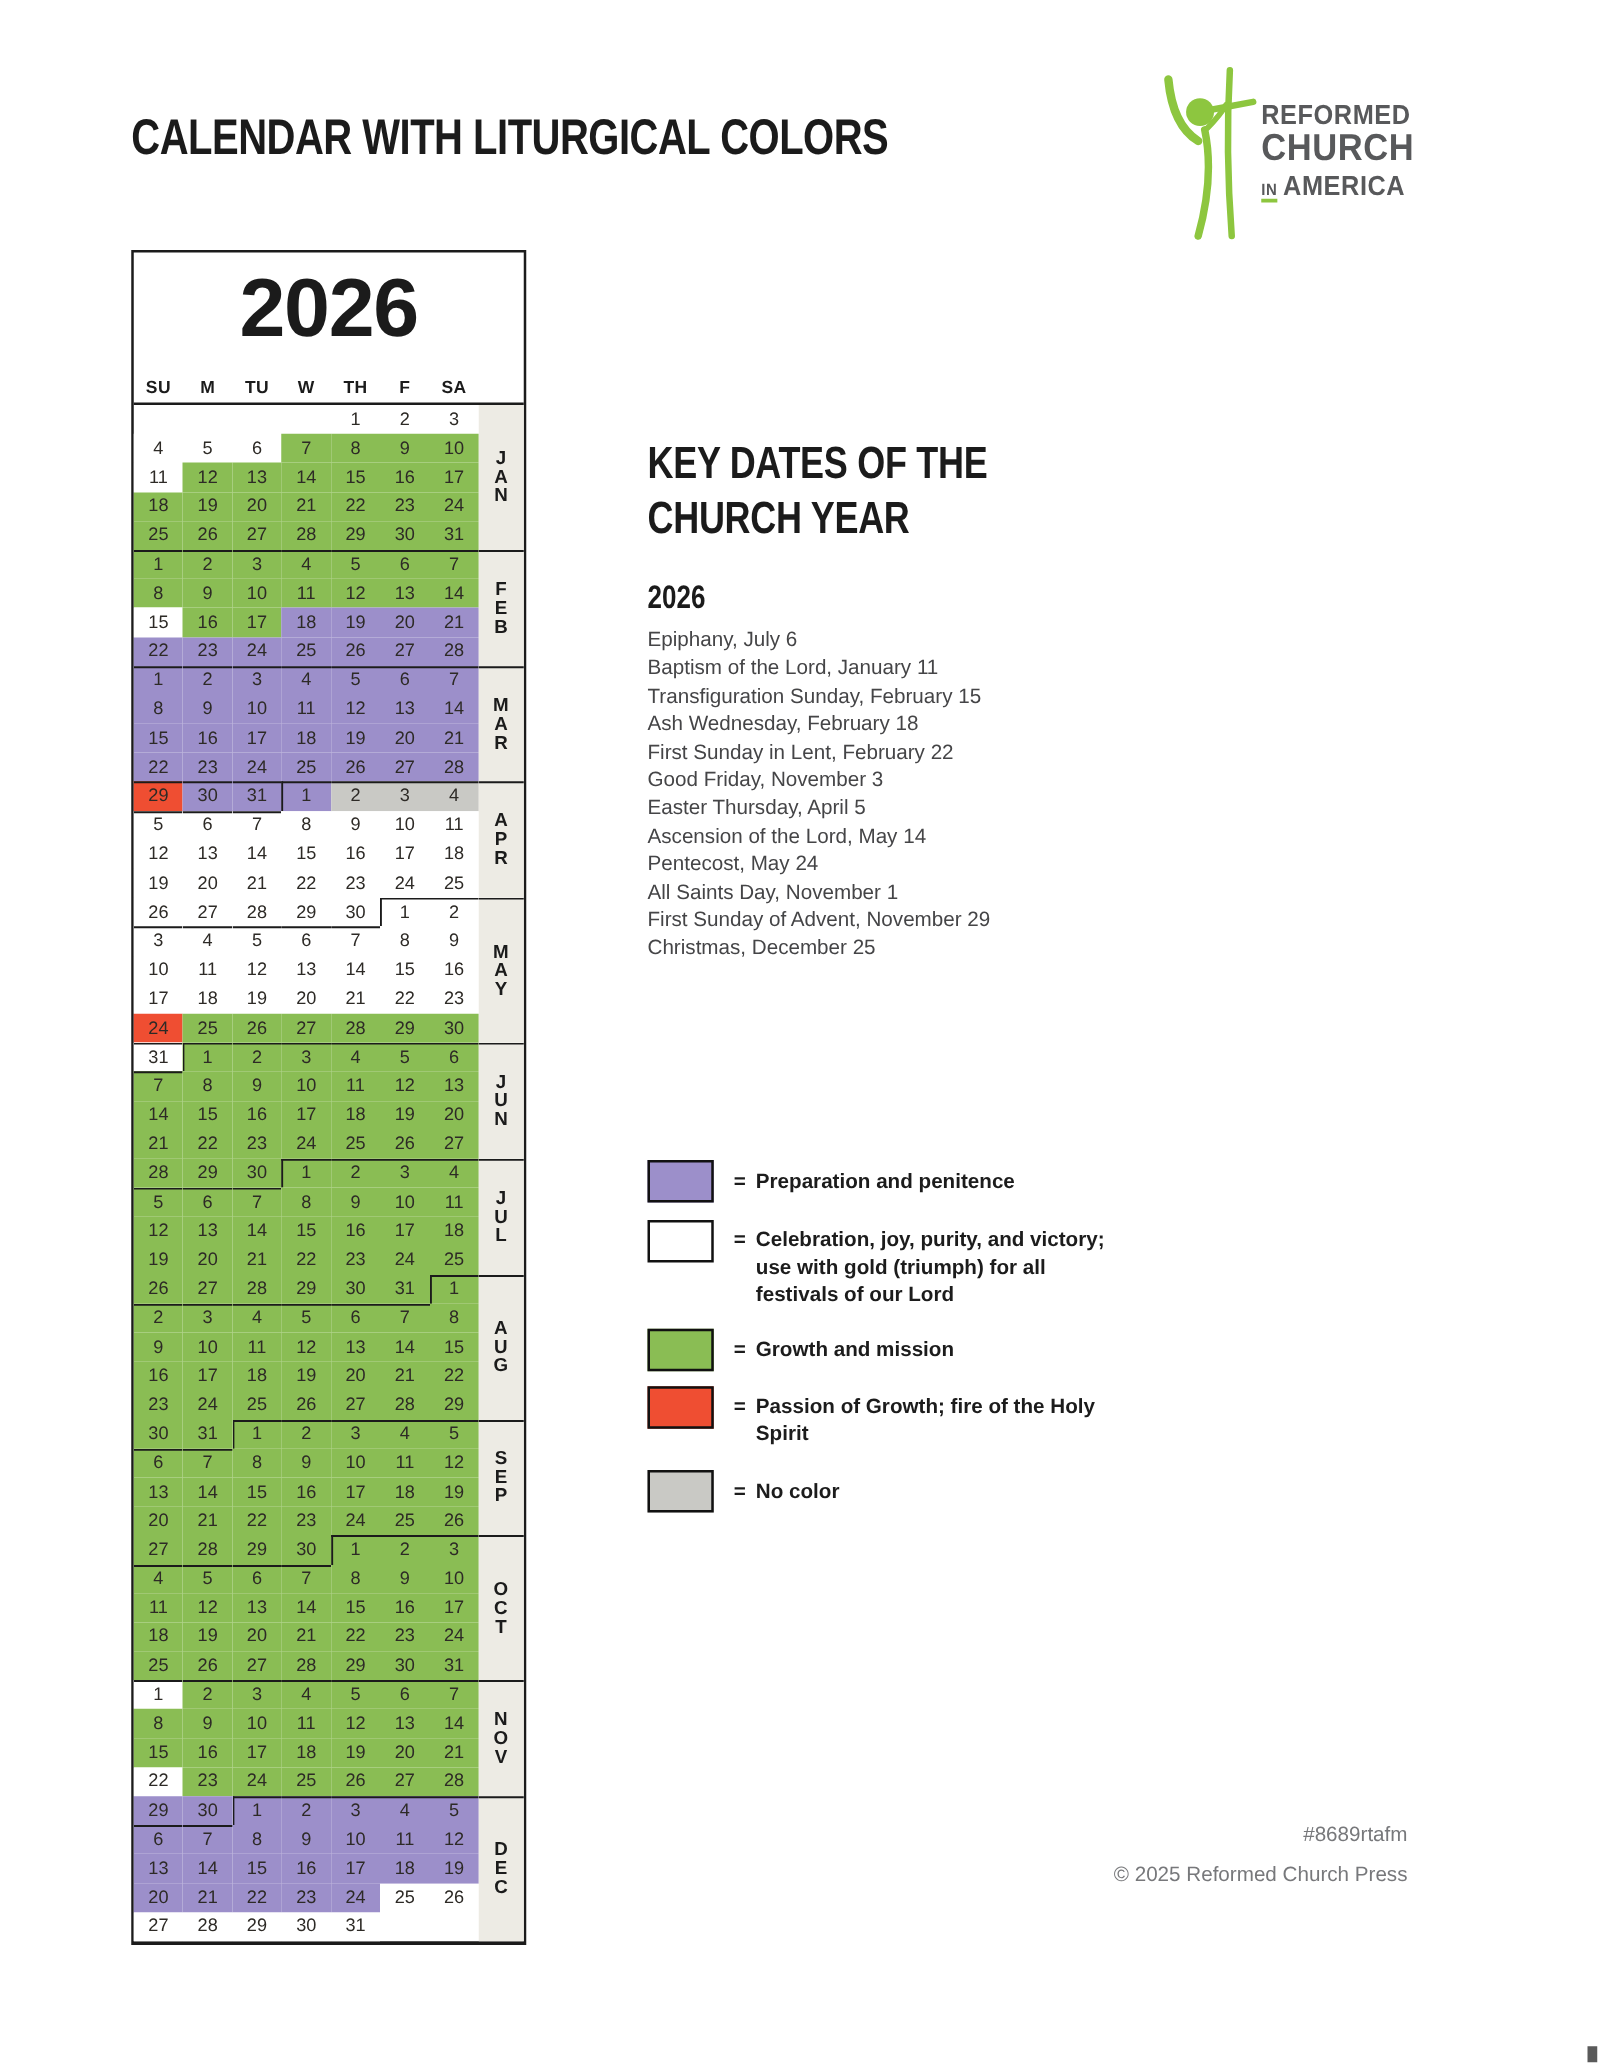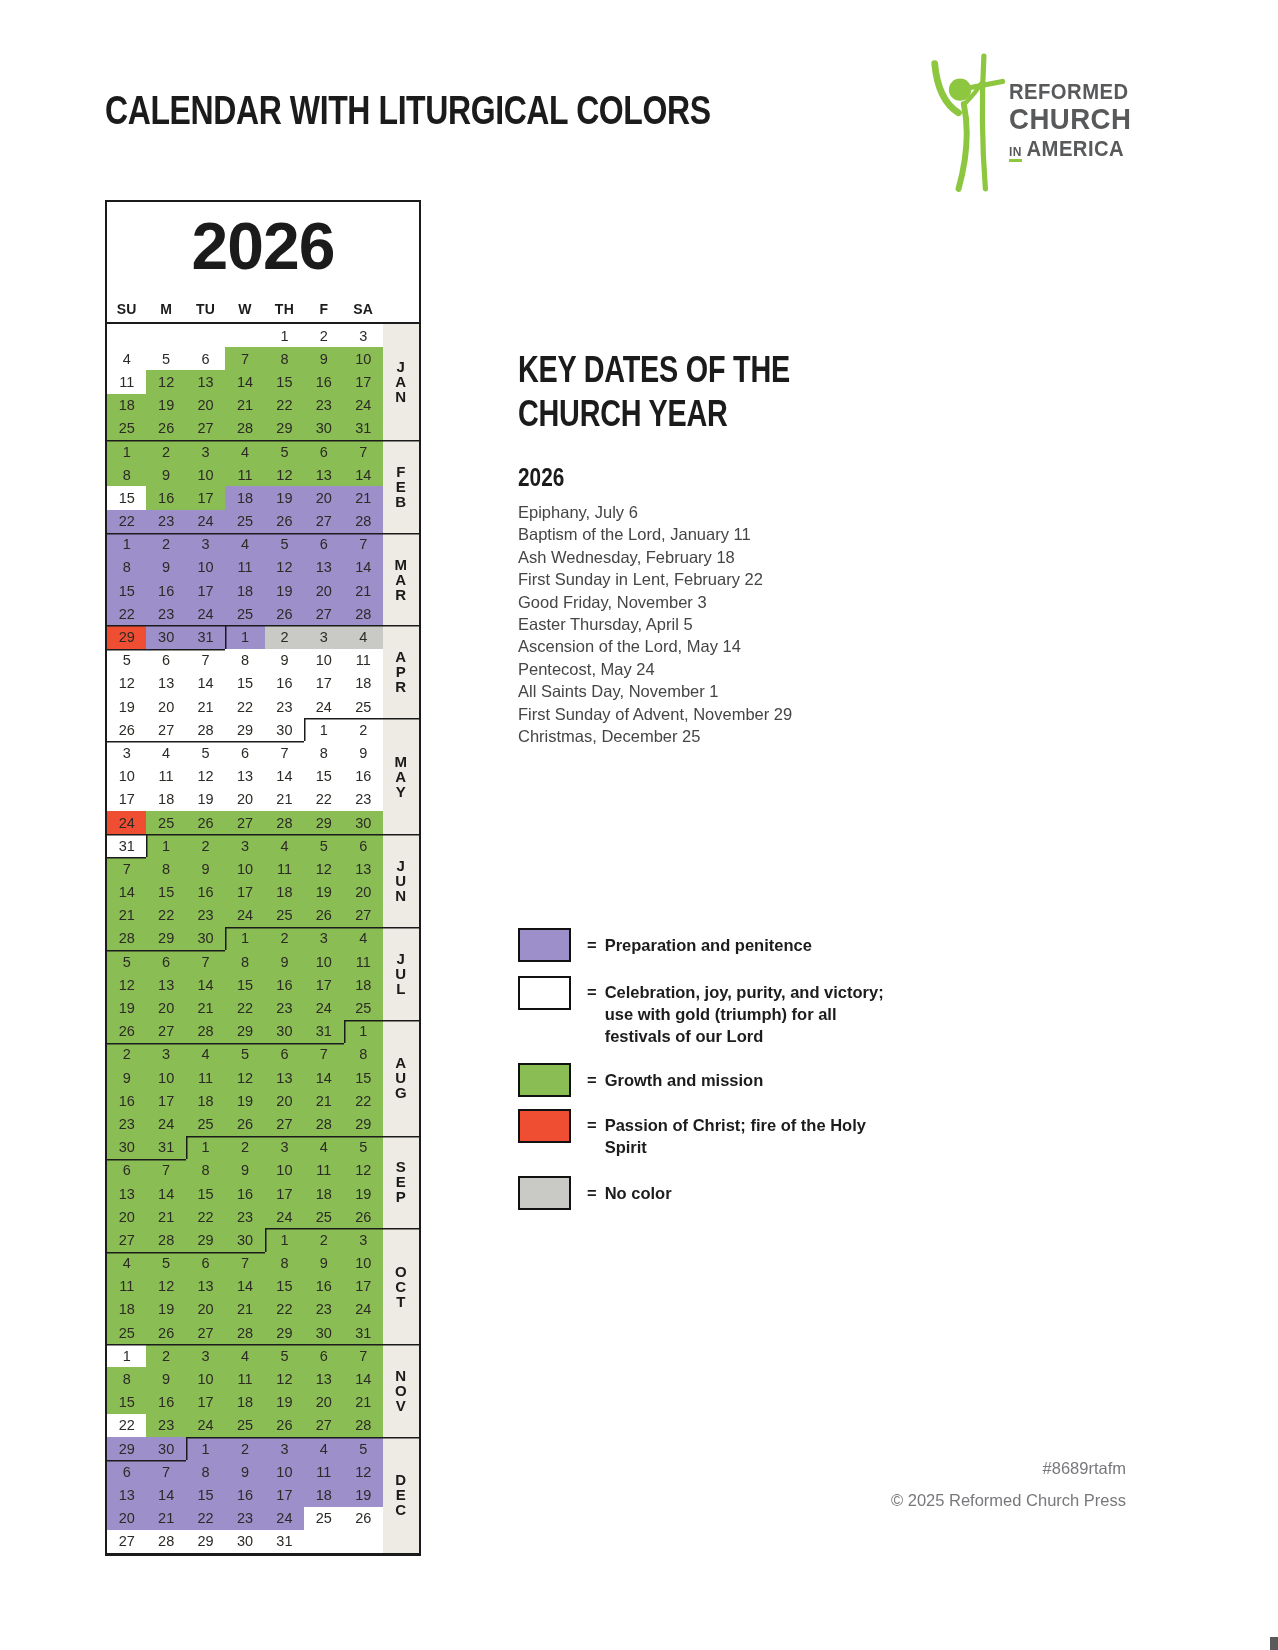--- a/index.html
+++ b/index.html
@@ -533,20 +533,21 @@
 C</div>
     </div>
 </div>
 
 <div class="keydates">
   <div class="kd-heading">KEY DATES OF THE CHURCH YEAR</div>
   <div class="kd-year">2026</div>
   <ul class="kd-list" id="kd-list">
       <li>Epiphany, July 6</li>
       <li>Baptism of the Lord, January 11</li>
+      <li>Transfiguration Sunday, February 15</li>
       <li>Ash Wednesday, February 18</li>
       <li>First Sunday in Lent, February 22</li>
       <li>Good Friday, November 3</li>
       <li>Easter Thursday, April 5</li>
       <li>Ascension of the Lord, May 14</li>
       <li>Pentecost, May 24</li>
       <li>All Saints Day, November 1</li>
       <li>First Sunday of Advent, November 29</li>
       <li>Christmas, December 25</li>
     </ul>
@@ -571,21 +572,21 @@
       <div class="swatch" style="background: rgb(138, 189, 84);"></div>
       <div class="l-text">
         <span>=</span>
         <span class="txt">Growth and mission</span>
       </div>
     </div>
     <div class="l-item multi">
       <div class="swatch" style="background: rgb(239, 78, 50);"></div>
       <div class="l-text">
         <span>=</span>
-        <span class="txt">Passion of Christ; fire of the Holy Spirit</span>
+        <span class="txt">Passion of Growth; fire of the Holy Spirit</span>
       </div>
     </div>
     <div class="l-item">
       <div class="swatch" style="background: rgb(201, 201, 197);"></div>
       <div class="l-text">
         <span>=</span>
         <span class="txt">No color</span>
       </div>
     </div>
   </div>

